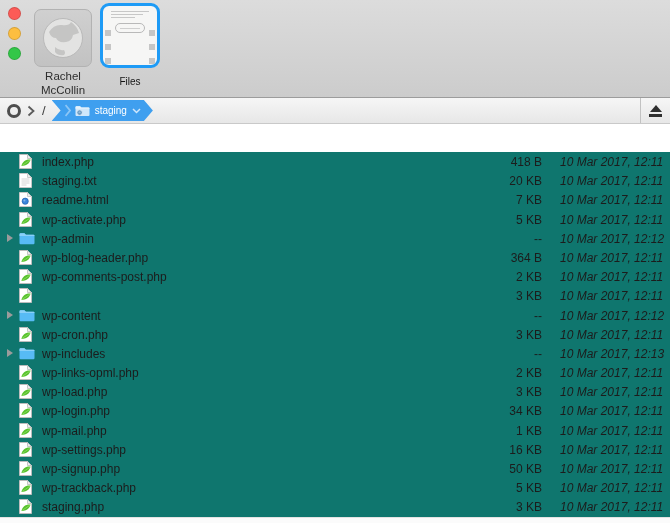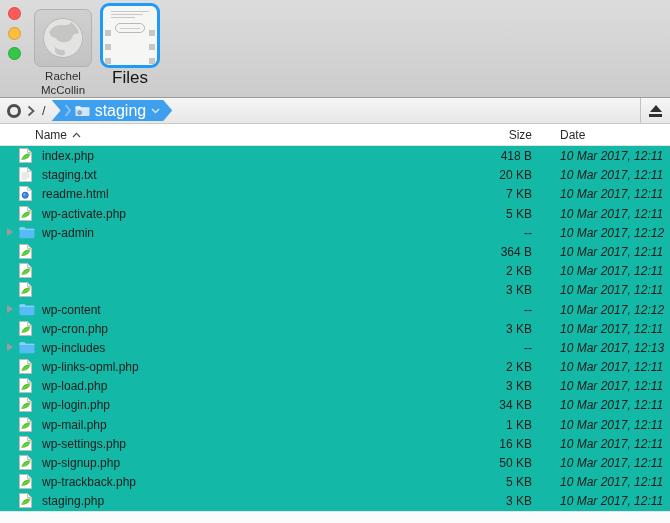--- a/index.html
+++ b/index.html
@@ -17,62 +17,62 @@
 
   .tab { position: absolute; width: 66px; text-align: center; }
   .tab.server { left: 30px; top: 9px; }
   .tab.files  { left: 97px; top: 3px; }
   .tab-box { margin: 0 auto; }
   .server .tab-box { width: 58px; height: 58px; border-radius: 7px; border: 1px solid #b2b2b2;
                      background: linear-gradient(#d0d0d0, #c2c2c2); display: flex; align-items: center; justify-content: center; }
   .files .tab-box { position: relative; width: 60px; height: 65px; border-radius: 9px; border: 3px solid #1e9bf6;
                     background: #f6f6f5; overflow: hidden; }
   .tab-label { font-size: 11.5px; color: #2e2e2e; line-height: 1.18; margin-top: 3px; text-align: center; }
-  .files .tab-label { font-size: 17px; color: #151515; margin-top: 0; }
+  .files .tab-label { font-size: 10px; color: #151515; margin-top: 8px; }
 
   
   .f-line { position: absolute; height: 1px; background: #c7c7c7; left: 8px; right: 8px; }
   .f-pill { position: absolute; top: 17px; left: 50%; transform: translateX(-50%); width: 30px; height: 10px;
             border: 1px solid #b9b9b9; border-radius: 5px; }
   .f-pill::after { content:""; position:absolute; left:4px; right:4px; top:4px; height:1px; background:#cfcfcf; }
   .f-sq { position: absolute; width: 6px; height: 6px; background: #c6c6c6; }
 
   
   .path-bar { position: relative; height: 27px; border-top: 1px solid #9c9c9c; border-bottom: 1px solid #c9c9c9;
               background: linear-gradient(#f6f6f6, #e7e7e7); display: flex; align-items: center; }
   .ring { width: 14px; height: 14px; border: 3.5px solid #4e4e4e; border-radius: 50%; margin-left: 7px; flex: none; }
   .chev-r { margin-left: 6px; display: flex; }
   .root { margin-left: 7px; font-size: 13px; color: #3c3c3c; }
   .crumb { position: relative; margin-left: 6px; height: 21px; display: flex; align-items: center; gap: 4px;
-           padding: 0 12px 0 13px; background: #3f9fef; color: #fff; font-size: 16px;
+           padding: 0 12px 0 13px; background: #3f9fef; color: #fff; font-size: 10px;
            clip-path: polygon(0 0, calc(100% - 9px) 0, 100% 50%, calc(100% - 9px) 100%, 0 100%, 9px 50%); }
   .crumb-label { padding: 0 1px; }
   .path-right { position: absolute; right: 0; top: 0; height: 100%; display: flex; align-items: center; }
   .pb-divider { width: 1px; height: 100%; background: #c2c2c2; }
   .eject-btn { width: 29px; display: flex; flex-direction: column; align-items: center; gap: 2px; padding-top: 1px; }
   .eject-tri { width: 0; height: 0; border-left: 6px solid transparent; border-right: 6px solid transparent;
                border-bottom: 7px solid #2f2f2f; }
   .eject-bar { width: 13px; height: 2.5px; background: #2f2f2f; }
 
   
   .list-header { position: relative; height: 22px; background: #fff; border-bottom: 1px solid #e2e2e2;
                  font-size: 12px; color: #2a2a2a; }
   .h-name { position: absolute; left: 35px; top: 4px; display: flex; align-items: center; gap: 5px; }
   .h-size { position: absolute; right: 138px; top: 4px; }
   .h-date { position: absolute; left: 560px; top: 4px; }
 
   
-  .file-list { background: #14b8a6; height: 365px; }
+  .file-list { background: #0f766e; height: 365px; margin-top: 28px; }
   .row { position: relative; height: 19.2px; font-size: 12px; color: #1c1c1c; }
   .disclosure { position: absolute; left: 7px; top: 5.5px; width: 0; height: 0; visibility: hidden;
                 border-top: 4px solid transparent; border-bottom: 4px solid transparent; border-left: 6px solid #9b9b9b; }
   .row.is-folder .disclosure { visibility: visible; }
   .file-icon { position: absolute; left: 19px; top: 2px; width: 16px; height: 15px; display: flex; align-items: center; }
   .cell.name { position: absolute; left: 42px; top: 3px; white-space: nowrap; }
-  .cell.size { position: absolute; right: 138px; top: 3px; }
+  .cell.size { position: absolute; right: 128px; top: 3px; }
   .cell.date { position: absolute; left: 560px; top: 3px; white-space: nowrap; font-style: italic; }
 
   .bottom-strip { height: 12px; background: #fbfbfb; border-top: 1px solid #e3e3e3; }
 </style>
 </head>
 <body>
 
 <div class="window">
 
   <div class="top-bar">
@@ -138,30 +138,20 @@
     </div>
     <div class="path-right">
       <span class="pb-divider"></span>
       <span class="eject-btn">
         <span class="eject-tri"></span>
         <span class="eject-bar"></span>
       </span>
     </div>
   </div>
 
-  <div class="list-header">
-    <span class="h-name">
-      <span>Name</span>
-      <svg width="9" height="6">
-        <polyline points="1,5 4.5,1.3 8,5" stroke="#4a4a4a" stroke-width="1.2" fill="none"></polyline>
-      </svg>
-    </span>
-    <span class="h-size">Size</span>
-    <span class="h-date">Date</span>
-  </div>
 
   <div class="file-list" id="file-list">
   <div class="row">
 
     <span class="file-icon">
   <svg width="13" height="15" viewBox="0 0 13 15">
     <path d="M0.5 0.5 H8.5 L12.5 4.5 V14.5 H0.5 Z" fill="#ffffff" stroke="#bcbcbc"></path>
     <path d="M8.5 0.5 L12.5 4.5 H8.5 Z" fill="#ececec" stroke="#c4c4c4"></path>
     <path d="M2.4 12 C3.4 7.6 7 4.9 11.6 5.6 C10.6 10 7 12 2.4 12 Z" fill="#57c22d"></path>
     <path d="M3.2 11.3 C5.5 9.8 8.5 8 10.8 6.2" stroke="#8fdc63" stroke-width="0.8" fill="none"></path>
@@ -237,34 +227,36 @@
   <div class="row">
 
     <span class="file-icon">
   <svg width="13" height="15" viewBox="0 0 13 15">
     <path d="M0.5 0.5 H8.5 L12.5 4.5 V14.5 H0.5 Z" fill="#ffffff" stroke="#bcbcbc"></path>
     <path d="M8.5 0.5 L12.5 4.5 H8.5 Z" fill="#ececec" stroke="#c4c4c4"></path>
     <path d="M2.4 12 C3.4 7.6 7 4.9 11.6 5.6 C10.6 10 7 12 2.4 12 Z" fill="#57c22d"></path>
     <path d="M3.2 11.3 C5.5 9.8 8.5 8 10.8 6.2" stroke="#8fdc63" stroke-width="0.8" fill="none"></path>
   </svg>
 </span>
+    <span class="cell name">wp-blog-header.php</span>
     <span class="cell size">364 B</span>
     <span class="cell date">10 Mar 2017, 12:11</span>
   </div>
 
   <div class="row">
 
     <span class="file-icon">
   <svg width="13" height="15" viewBox="0 0 13 15">
     <path d="M0.5 0.5 H8.5 L12.5 4.5 V14.5 H0.5 Z" fill="#ffffff" stroke="#bcbcbc"></path>
     <path d="M8.5 0.5 L12.5 4.5 H8.5 Z" fill="#ececec" stroke="#c4c4c4"></path>
     <path d="M2.4 12 C3.4 7.6 7 4.9 11.6 5.6 C10.6 10 7 12 2.4 12 Z" fill="#57c22d"></path>
     <path d="M3.2 11.3 C5.5 9.8 8.5 8 10.8 6.2" stroke="#8fdc63" stroke-width="0.8" fill="none"></path>
   </svg>
 </span>
+    <span class="cell name">wp-comments-post.php</span>
     <span class="cell size">2 KB</span>
     <span class="cell date">10 Mar 2017, 12:11</span>
   </div>
 
   <div class="row">
 
     <span class="file-icon">
   <svg width="13" height="15" viewBox="0 0 13 15">
     <path d="M0.5 0.5 H8.5 L12.5 4.5 V14.5 H0.5 Z" fill="#ffffff" stroke="#bcbcbc"></path>
     <path d="M8.5 0.5 L12.5 4.5 H8.5 Z" fill="#ececec" stroke="#c4c4c4"></path>

